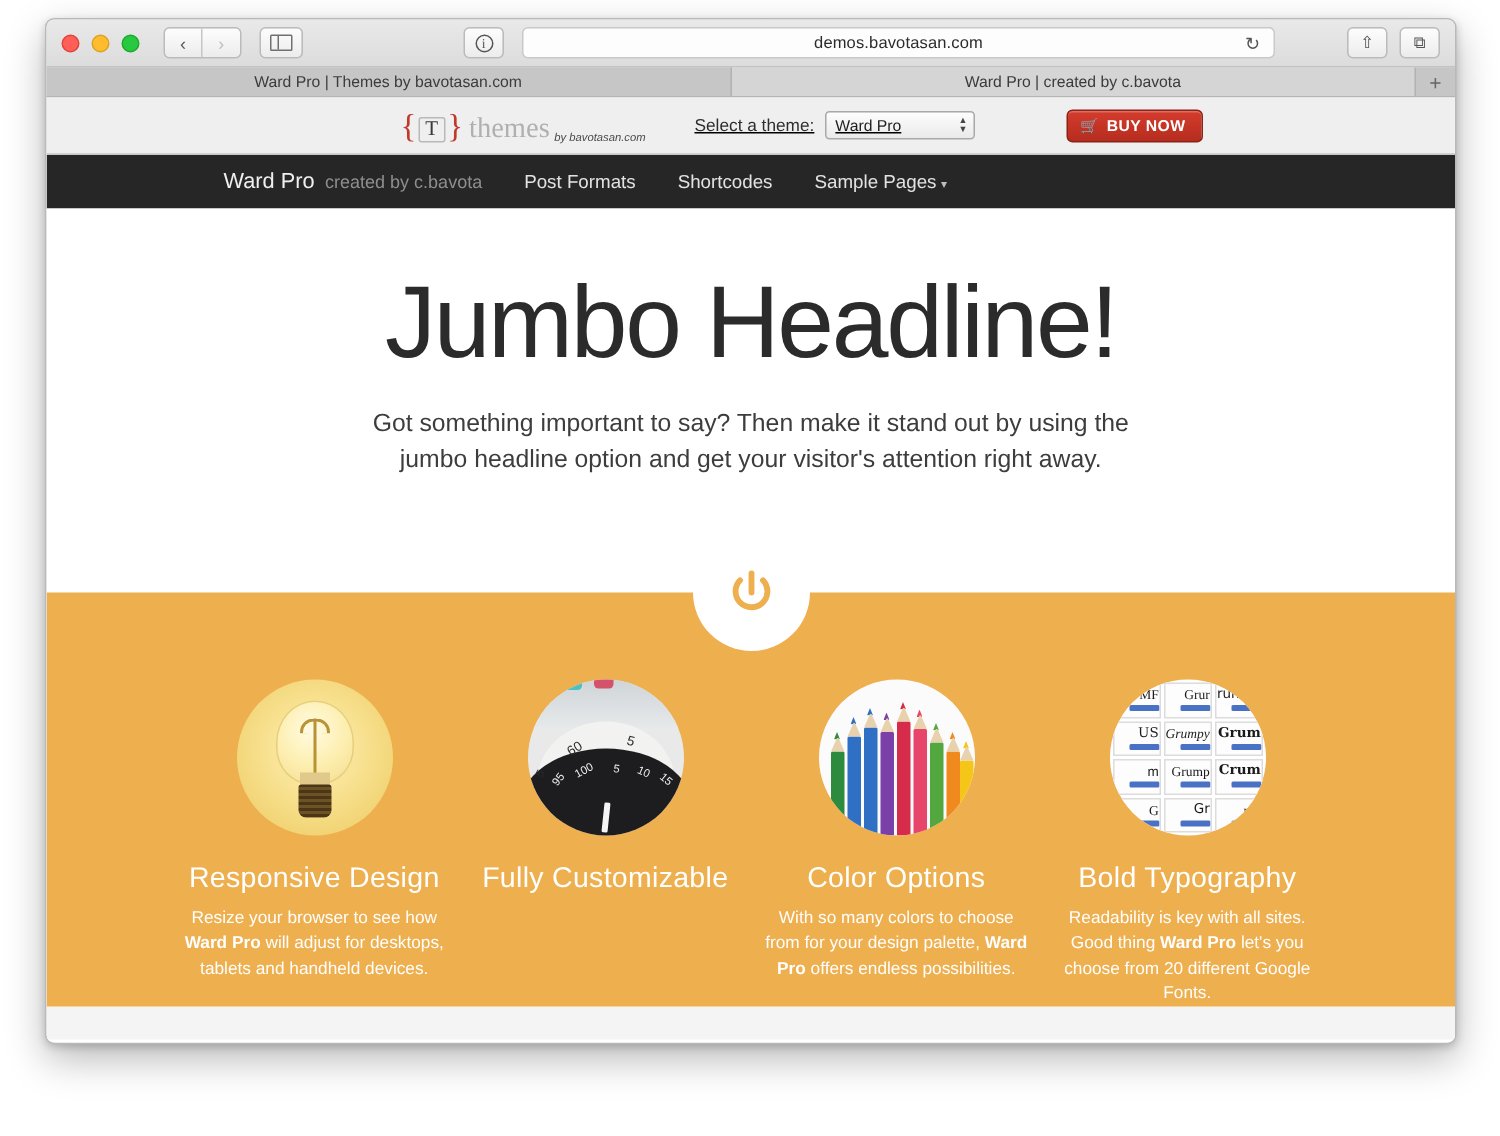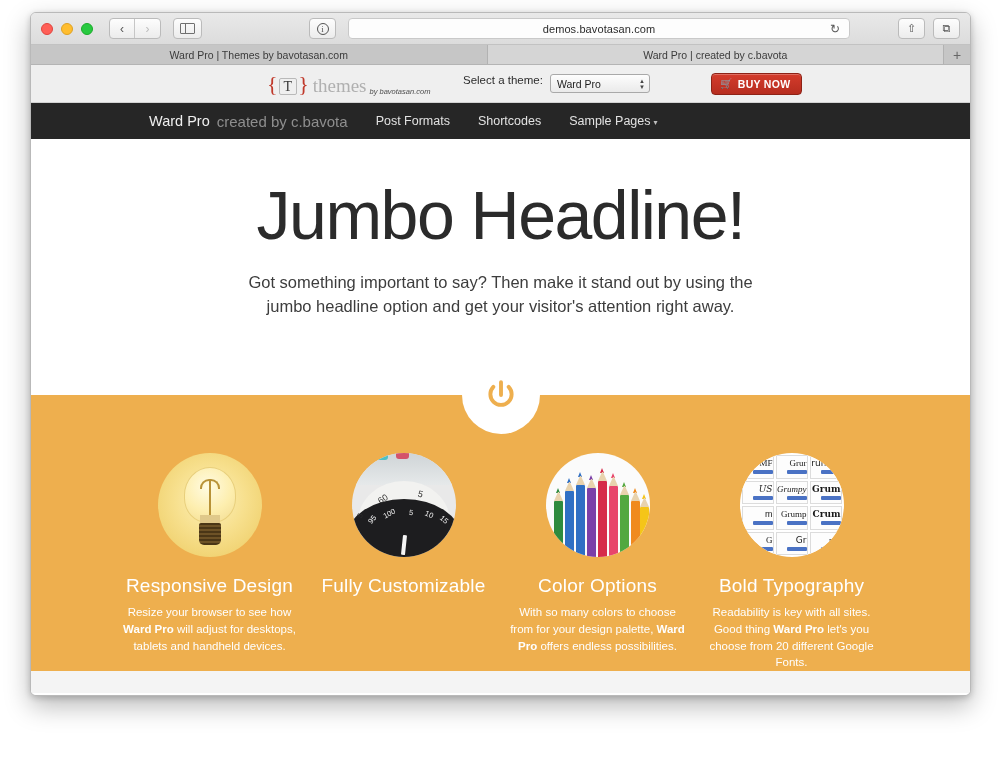--- a/index.html
+++ b/index.html
@@ -147,21 +147,21 @@
   .logo { position: absolute; left: 236px; display: flex; align-items: flex-end; }
   .logo-brace { font-family: "Liberation Serif", serif; font-size: 22px; color: #c0392b; line-height: 1; }
   .logo-t {
     font-family: "Liberation Serif", serif; font-size: 14px; color: #3a3a3a;
     border: 1px solid #b9b9b9; border-radius: 2px; padding: 0px 4px; margin: 0 1px;
     line-height: 15px;
   }
   .logo-word { font-family: "Liberation Serif", serif; font-size: 19px; color: #b0b0b0; margin-left: 4px; line-height: 1; }
   .logo-sub { font-size: 7.5px; color: #4a4a4a; font-style: italic; margin-left: 3px; margin-bottom: -1px; }
 
-  .selector-group { position: absolute; left: 432px; display: flex; align-items: flex-start; gap: 7px; }
+  .selector-group { position: absolute; left: 432px; display: flex; align-items: center; gap: 7px; text-decoration: underline; }
   .selector-label { font-size: 11.5px; color: #2d2d2d; }
   .theme-select {
     width: 100px; height: 19px;
     background: linear-gradient(#fdfdfd,#eaeaea);
     border: 1px solid #a9a9a9; border-radius: 3px;
     font-size: 10.5px; color: #1d1d1d;
     display: flex; align-items: center; padding-left: 6px;
     position: relative;
   }
   .select-arrows {
@@ -185,21 +185,21 @@
   
   .site-nav {
     height: 36px;
     background: #262626;
     display: flex;
     align-items: center;
     padding-left: 118px;
     gap: 0;
   }
   .brand { color: #efefef; font-size: 14.5px; margin-right: 7px; }
-  .brand-sub { color: #8e8e8e; font-size: 15px; }
+  .brand-sub { color: #8e8e8e; font-size: 12px; }
   .nav-link { color: #e2e2e2; font-size: 12.5px; margin-left: 28px; }
   .nav-link .caret { font-size: 8px; color: #bdbdbd; margin-left: 3px; }
 
   
   .hero { background: #ffffff; padding-top: 42px; text-align: center; position: relative; height: 256px; }
   .hero h1 {
     font-size: 68px; font-weight: normal; color: #2b2b2b;
     letter-spacing: -1.5px; line-height: 1; margin-bottom: 22px;
   }
   .hero p {
@@ -505,21 +505,21 @@
                 </span>
               <span class="type-card">
                   <span class="specimen" style="font-family:'Liberation Serif',serif;">Grur</span>
                   <span class="btn-blue"></span>
                 </span>
               <span class="type-card">
                   <span class="specimen" style="font-family:'DejaVu Sans',sans-serif;">Grumpy</span>
                   <span class="btn-blue"></span>
                 </span>
               <span class="type-card">
-                  <span class="specimen" style="font-family:'DejaVu Serif',serif; font-style:italic;">US</span>
+                  <span class="specimen" style="font-family:'DejaVu Serif',serif; ">US</span>
                   <span class="btn-blue"></span>
                 </span>
               <span class="type-card">
                   <span class="specimen" style="font-family:'Liberation Serif',serif; font-style:italic;">Grumpy</span>
                   <span class="btn-blue"></span>
                 </span>
               <span class="type-card">
                   <span class="specimen" style="font-family:'DejaVu Serif',serif; font-weight:bold;">Grum</span>
                   <span class="btn-blue"></span>
                 </span>

